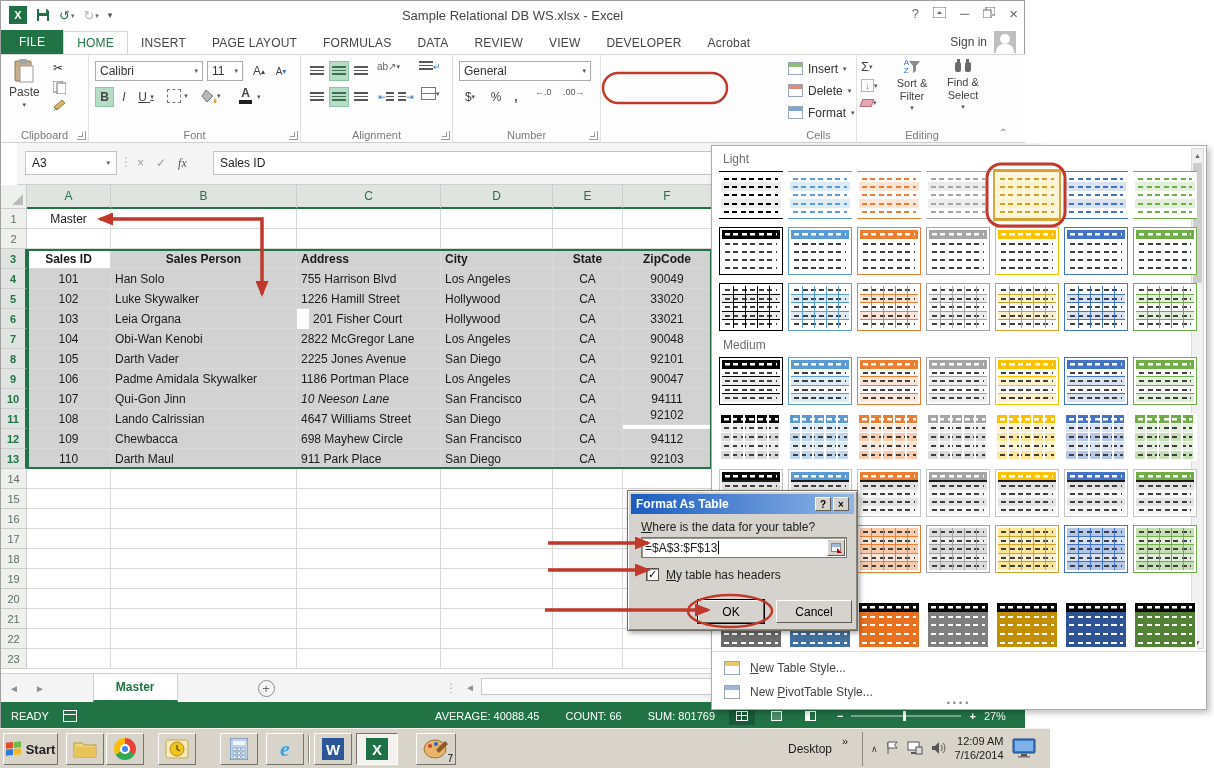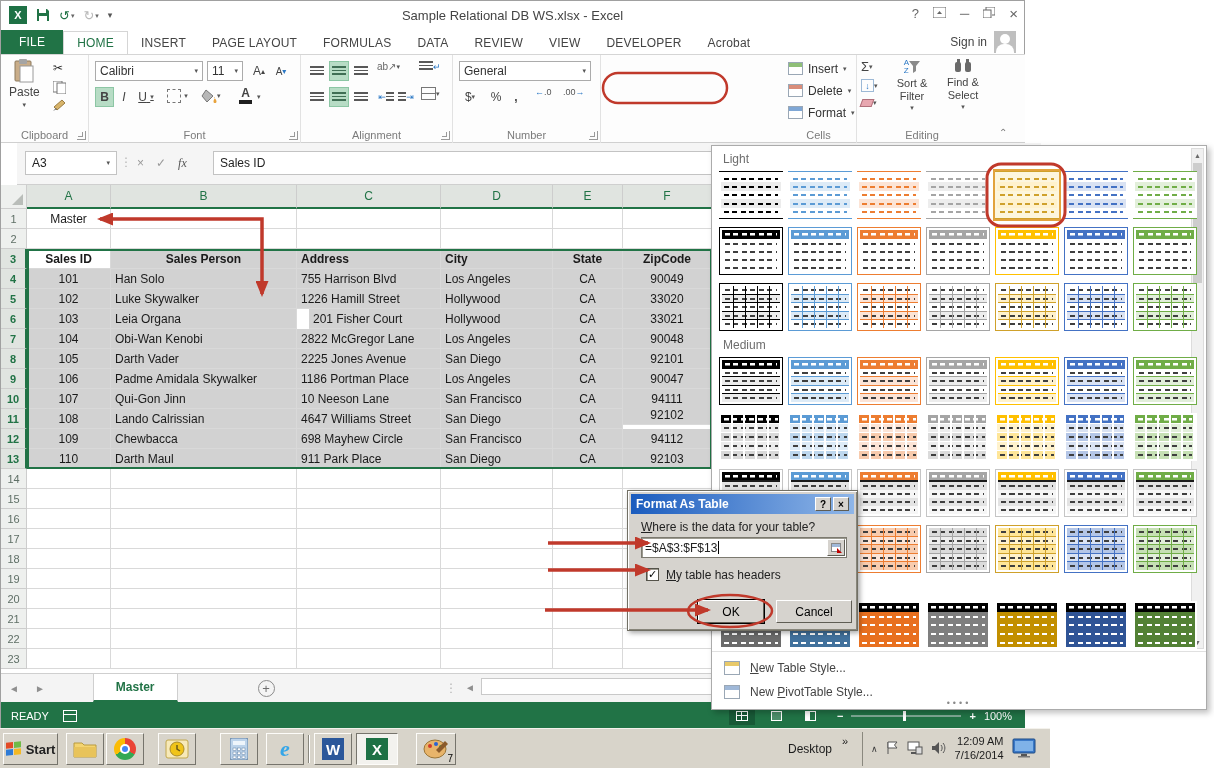--- a/index.html
+++ b/index.html
@@ -447,21 +447,21 @@
         <div class="rownum sel" style="top: 184px; height: 20px;">9</div>
         <div class="cell sel" style="left: 26px; top: 184px; width: 84px; height: 20px; justify-content: center;">106</div>
         <div class="cell sel" style="left: 110px; top: 184px; width: 186px; height: 20px; justify-content: flex-start;">Padme Amidala Skywalker</div>
         <div class="cell sel" style="left: 296px; top: 184px; width: 144px; height: 20px; justify-content: flex-start;">1186 Portman Place</div>
         <div class="cell sel" style="left: 440px; top: 184px; width: 112px; height: 20px; justify-content: flex-start;">Los Angeles</div>
         <div class="cell sel" style="left: 552px; top: 184px; width: 70px; height: 20px; justify-content: center;">CA</div>
         <div class="cell sel" style="left: 622px; top: 184px; width: 89px; height: 20px; justify-content: center;">90047</div>
         <div class="rownum sel" style="top: 204px; height: 20px;">10</div>
         <div class="cell sel" style="left: 26px; top: 204px; width: 84px; height: 20px; justify-content: center;">107</div>
         <div class="cell sel" style="left: 110px; top: 204px; width: 186px; height: 20px; justify-content: flex-start;">Qui-Gon Jinn</div>
-        <div class="cell sel" style="left: 296px; top: 204px; width: 144px; height: 20px; justify-content: flex-start;">10 Neeson Lane</div>
+        <div class="cell sel" style="left: 296px; top: 204px; width: 144px; height: 20px; justify-content: flex-start; font-style: italic;">10 Neeson Lane</div>
         <div class="cell sel" style="left: 440px; top: 204px; width: 112px; height: 20px; justify-content: flex-start;">San Francisco</div>
         <div class="cell sel" style="left: 552px; top: 204px; width: 70px; height: 20px; justify-content: center;">CA</div>
         <div class="cell sel" style="left: 622px; top: 204px; width: 89px; height: 20px; justify-content: center;">94111</div>
         <div class="rownum sel" style="top: 224px; height: 20px;">11</div>
         <div class="cell sel" style="left: 26px; top: 224px; width: 84px; height: 20px; justify-content: center;">108</div>
         <div class="cell sel" style="left: 110px; top: 224px; width: 186px; height: 20px; justify-content: flex-start;">Lando Calrissian</div>
         <div class="cell sel" style="left: 296px; top: 224px; width: 144px; height: 20px; justify-content: flex-start;">4647 Williams Street</div>
         <div class="cell sel" style="left: 440px; top: 224px; width: 112px; height: 20px; justify-content: flex-start;">San Diego</div>
         <div class="cell sel" style="left: 552px; top: 224px; width: 70px; height: 20px; justify-content: center;">CA</div>
         <div class="cell sel" style="left: 622px; top: 220px; width: 89px; height: 20px; justify-content: center;">92102</div>
@@ -560,38 +560,43 @@
         </div>
       <div class="addsheet">+</div>
       <span class="a" style="left:444px;top:7px;color:#b5b5b5">⋮</span>
       <span class="a navarr" style="left:456px;top:8px">◄</span>
       <div class="hscroll"></div>
     </div>
 
     <div class="a statusbar">
       <span style="margin-left:10px">READY</span>
       <span style="margin-left:14px;width:14px;height:12px;border:1px solid #fff;display:inline-block;background:linear-gradient(#fff 0 0) 0 3px/100% 1px no-repeat"></span>
+      <div class="stats">
+        <span>AVERAGE: 40088.45</span>
+        <span>COUNT: 66</span>
+        <span>SUM: 801769</span>
+      </div>
       <div style="position:absolute;left:728px;display:flex;gap:8px;align-items:center">
         <span class="viewbtn on">
             <span class="vico"></span>
           </span>
         <span class="viewbtn">
             <span style="width:11px;height:10px;border:1px solid #fff;display:inline-block;background:#fff3"></span>
           </span>
         <span class="viewbtn">
             <span style="width:11px;height:10px;border:1px solid #fff;display:inline-block;background:linear-gradient(90deg,#fff 0 4px,transparent 4px)"></span>
           </span>
       </div>
       <div style="position:absolute;left:836px;display:flex;align-items:center;gap:8px">
         <span style="font-weight:bold">−</span>
         <span class="zoomtrack">
             <span class="zoomhandle"></span>
           </span>
         <span style="font-weight:bold">+</span>
-        <span>100%</span>
+        <span>27%</span>
       </div>
     </div>
   </div>
 
   <div class="a gallery" id="gallery">
     <span class="gsec" style="top:6px">Light</span>
     <span class="gsec" style="top:192px">Medium</span>
     <div class="gsb">
       <span class="arr" style="top:0">▲</span>
       <span class="thumb"></span>

